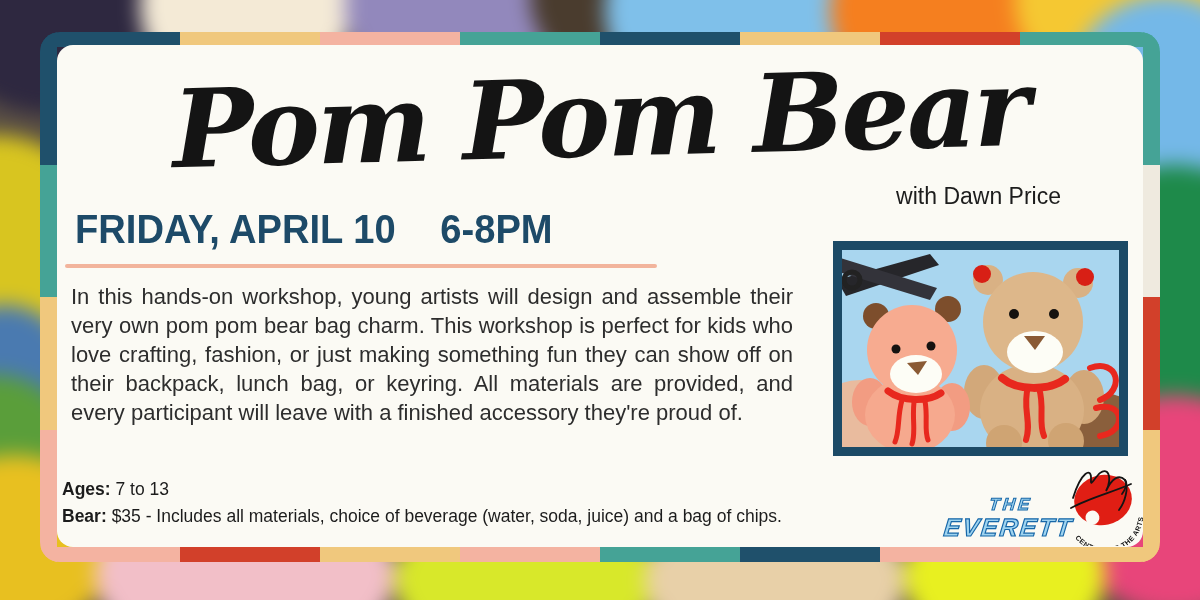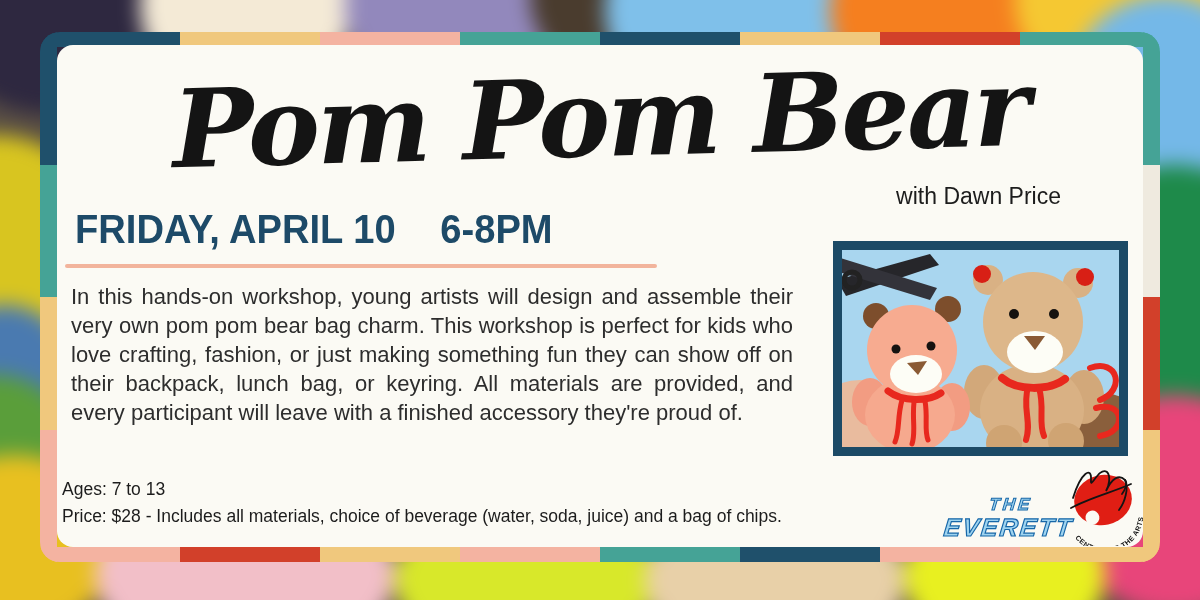--- a/index.html
+++ b/index.html
@@ -43,21 +43,21 @@
 
   .desc{position:absolute;left:14px;top:237px;width:722px;margin:0;
         font-size:22px;line-height:29px;color:#2d2d2d;text-align:justify;}
 
   .photo{position:absolute;left:776px;top:196px;width:295px;height:215px;
          box-sizing:border-box;border:9px solid #1c4a66;background:#a9d6ef;}
   .photo svg{display:block;}
 
   .details{position:absolute;left:5px;top:431px;font-size:17.5px;line-height:27px;
            color:#1c1c1c;white-space:nowrap;}
-  .details b{font-weight:normal;margin-top:12px;}
+  .details b{font-weight:bold;margin-top:12px;}
 
   .everett{position:absolute;left:885px;top:451px;width:135px;text-align:center;
            transform:skewX(-6deg);line-height:1;}
   .everett .l1{display:block;font-size:17px;font-style:italic;font-weight:bold;
                letter-spacing:3px;color:#9fd4f0;-webkit-text-stroke:1px #1767a8;
                margin-bottom:2px;}
   .everett .l2{display:block;font-size:25px;font-style:italic;font-weight:bold;
                letter-spacing:2px;color:#9fd4f0;-webkit-text-stroke:1.2px #1767a8;}
 
   .palette{position:absolute;left:1008px;top:413px;width:78px;height:88px;}
@@ -190,21 +190,21 @@
             <path d="M46,141 C60,152 86,152 99,143" fill="none" stroke="#e8281e" stroke-width="7" stroke-linecap="round"></path>
             <path d="M60,150 C55,168 58,180 53,192" fill="none" stroke="#e8281e" stroke-width="5" stroke-linecap="round"></path>
             <path d="M72,152 C70,170 74,182 70,194" fill="none" stroke="#e8281e" stroke-width="5" stroke-linecap="round"></path>
             <path d="M83,151 C86,168 82,180 86,190" fill="none" stroke="#e8281e" stroke-width="5" stroke-linecap="round"></path>
           </g>
         </svg>
       </div>
 
       <div class="details">
         <div><b>Ages:</b> <span>7 to 13</span></div>
-        <div><b>Price:</b> <span>$28 - Includes all materials, choice of beverage (water, soda, juice) and a bag of chips.</span></div>
+        <div><b>Bear:</b> <span>$35 - Includes all materials, choice of beverage (water, soda, juice) and a bag of chips.</span></div>
       </div>
 
       <div class="everett">
         <span class="l1">THE</span>
         <span class="l2">EVERETT</span>
       </div>
 
       <svg class="palette" viewBox="0 0 78 88">
         <defs>
           <path id="arcPath" d="M10,80 A37,37 0 0 0 70,32"></path>

